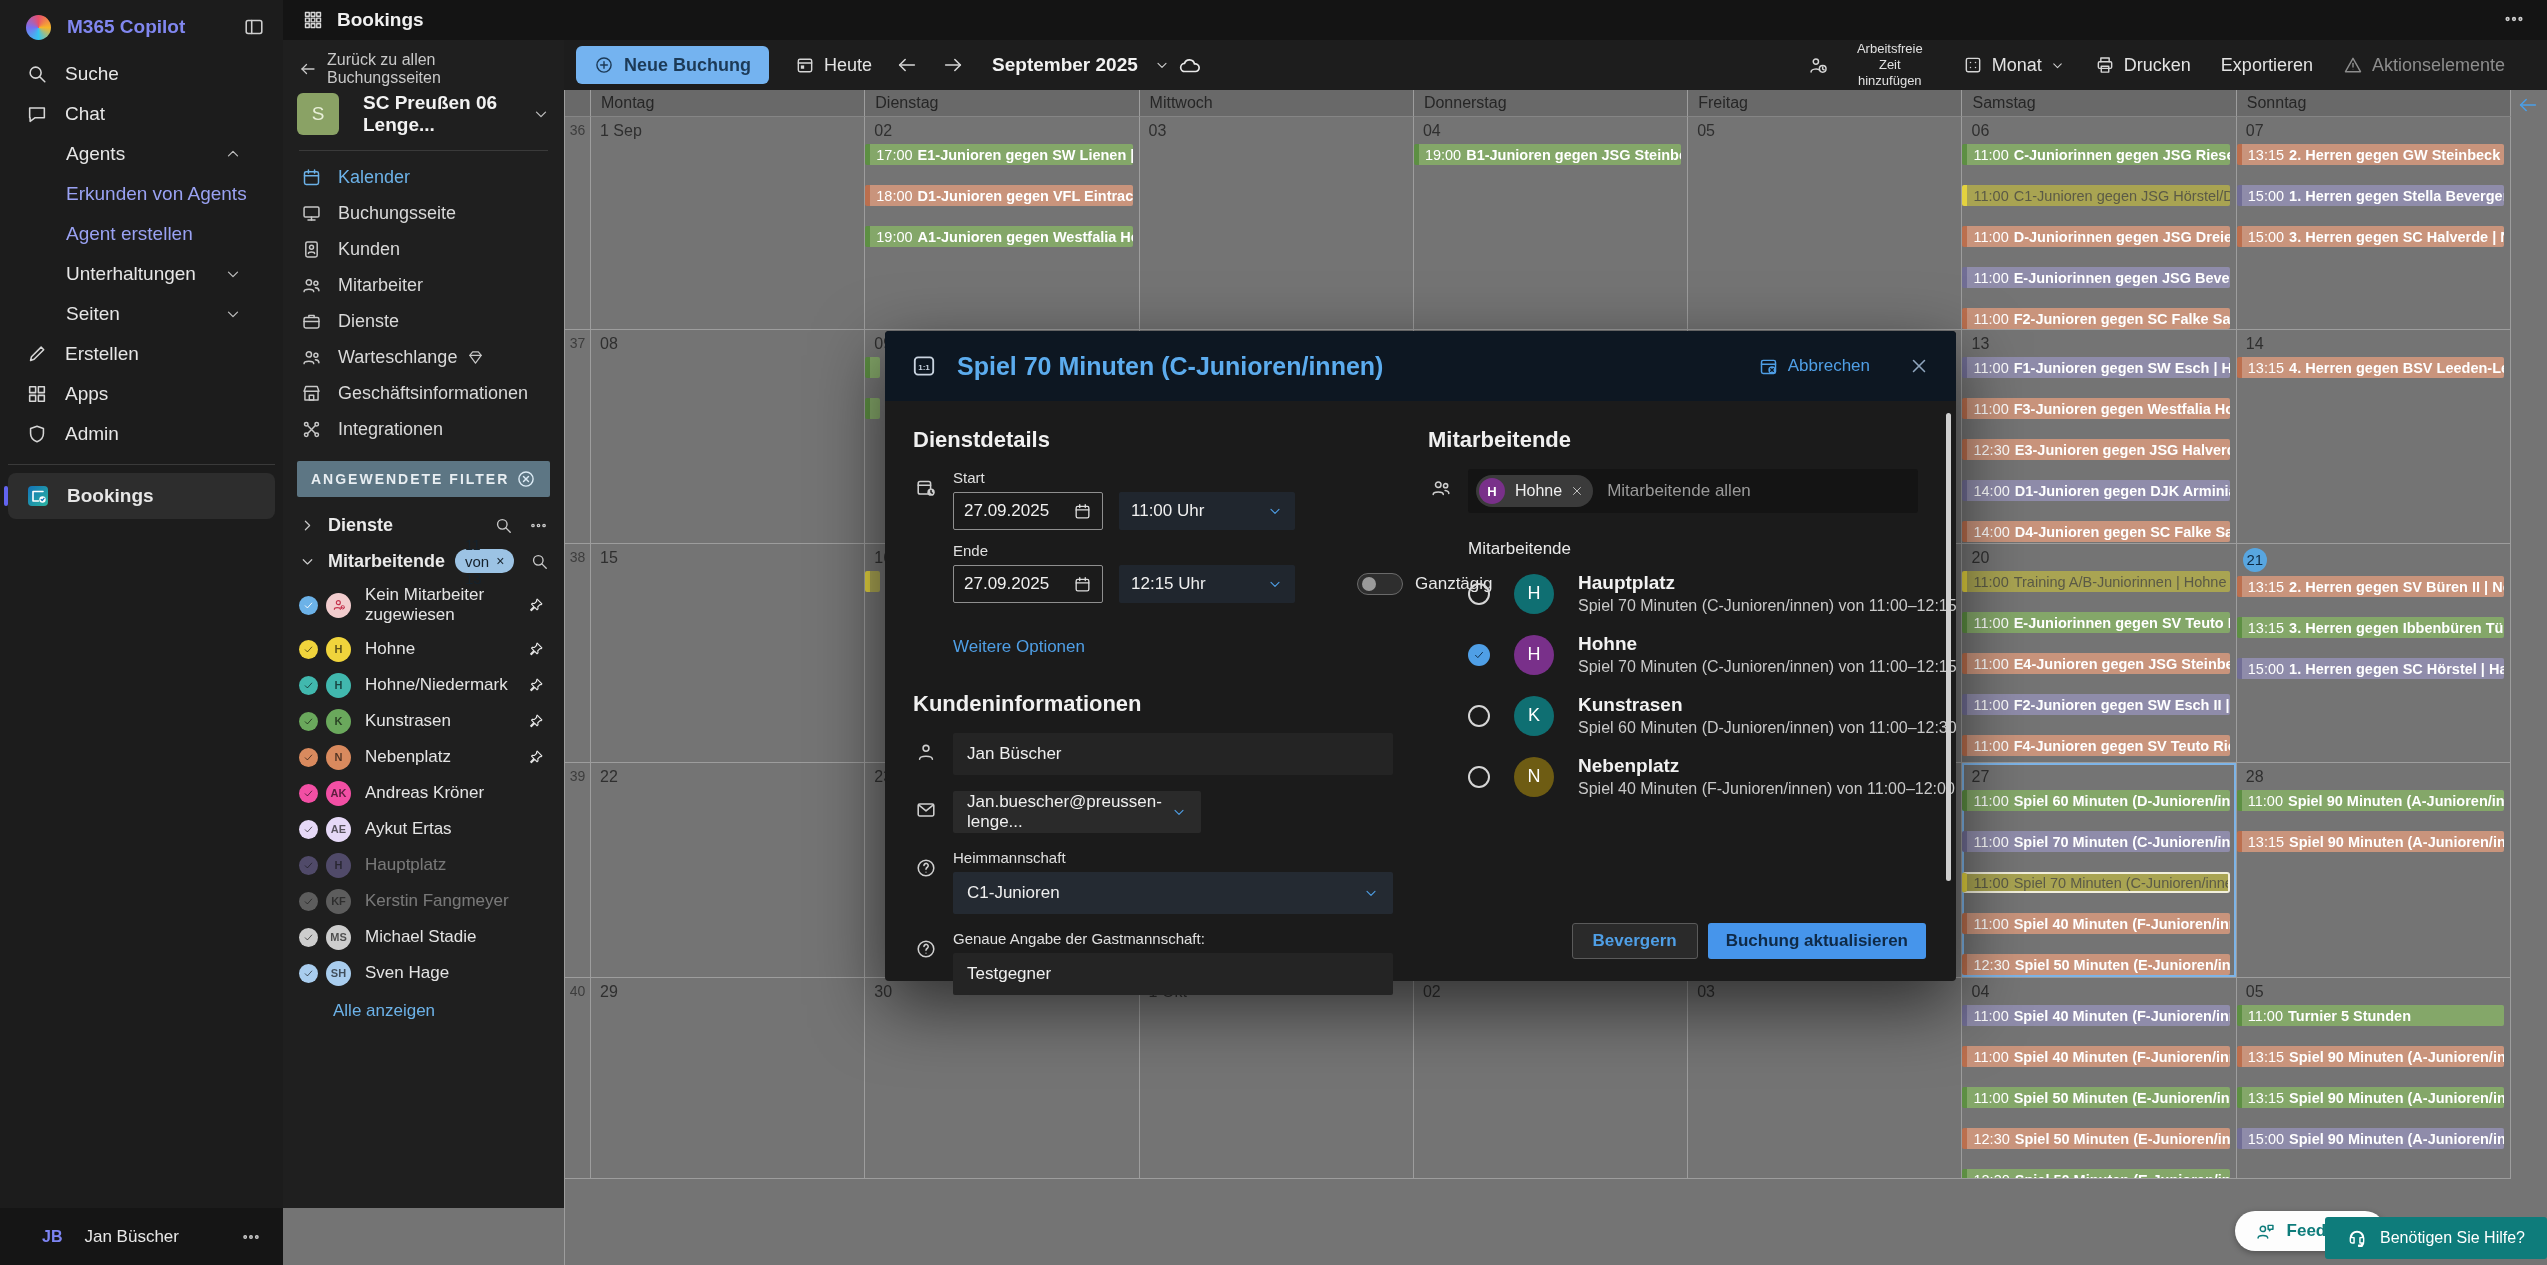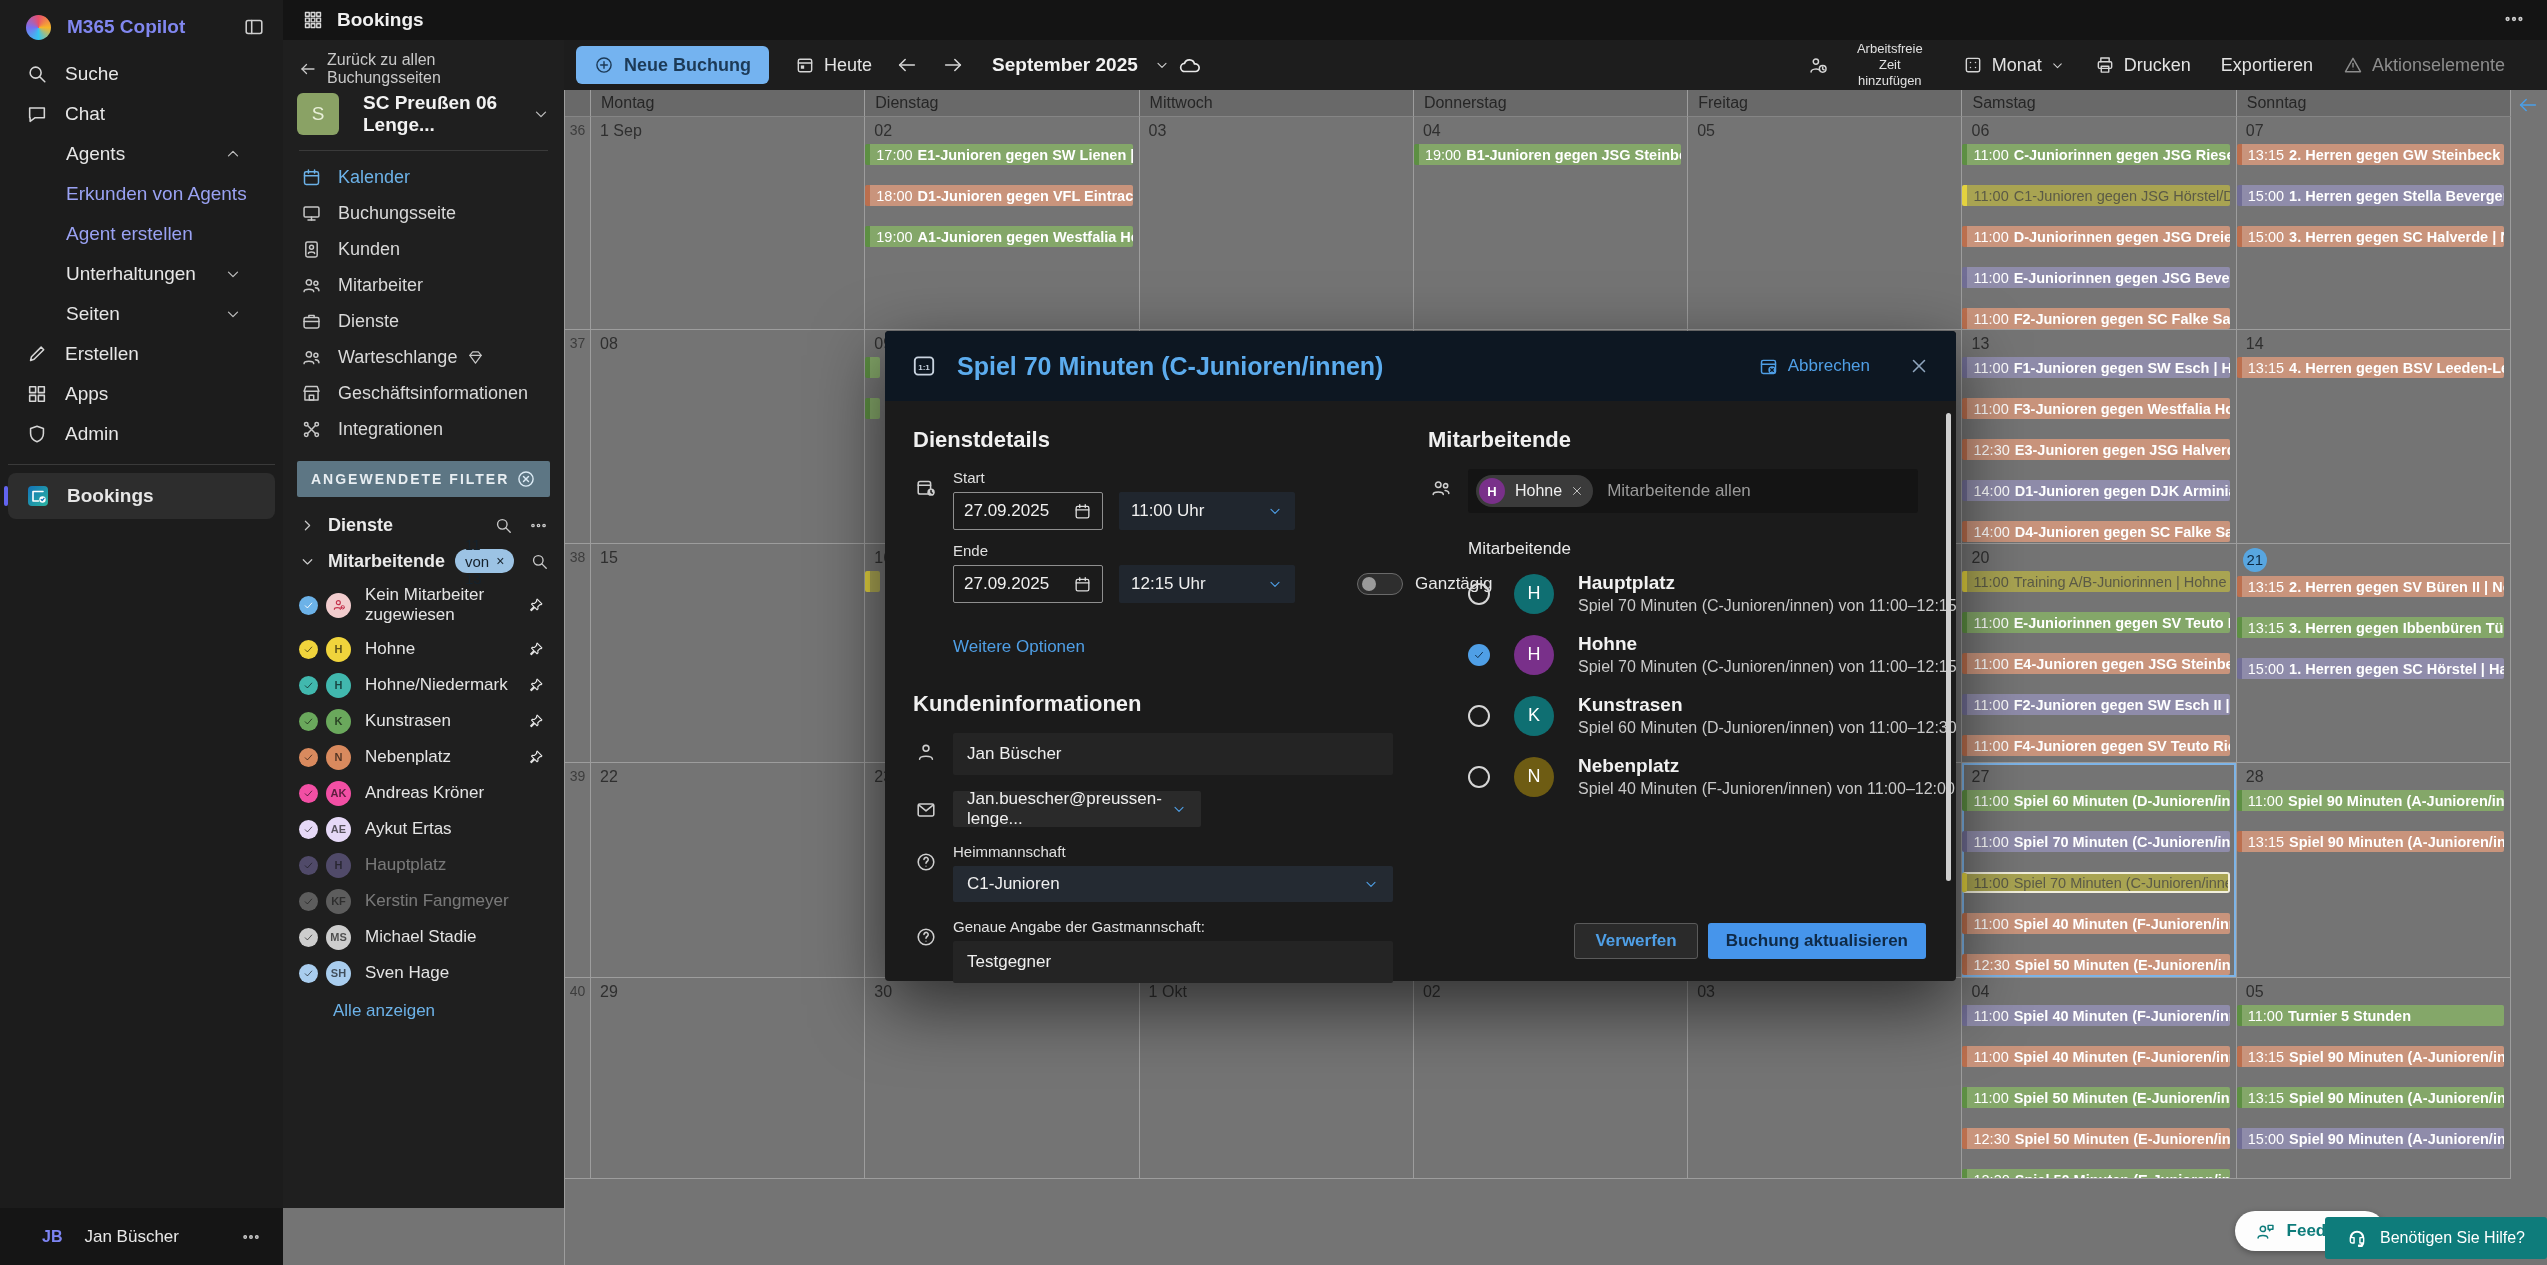--- a/index.html
+++ b/index.html
@@ -134,21 +134,21 @@
   .date-box .icon { width:19px; height:19px; margin-left:auto; color:#dcdcdc; }
   .time-box { width:176px; height:38px; background:#20262e; border-radius:2px; display:flex; align-items:center; padding:0 12px; color:#f0f0f0; font-size:17px; margin-left:16px; }
   .time-box .icon { width:16px; height:16px; margin-left:auto; color:#4f9fe6; }
   #allday-row { display:flex; align-items:center; margin-left:62px; }
   #allday-toggle { width:46px; height:22px; border:1px solid #6a6a6a; border-radius:11px; background:#2e2e2e; position:relative; }
   #allday-toggle::before { content:""; position:absolute; left:4px; top:3px; width:14px; height:14px; border-radius:50%; background:#9a9a9a; }
   #allday-label { color:#e8e8e8; font-size:17px; margin-left:12px; }
   #more-options { color:#4f9fe6; font-size:17px; margin:34px 0 0 40px; }
   #customer-h { margin-top:34px; }
   .txt-input { width:100%; height:42px; background:#242424; border:none; border-radius:2px; color:#efefef; font-size:17px; padding:0 14px; font-family:"Liberation Sans", sans-serif; }
-  .sel-box { height:36px; background:#242a32; border-radius:2px; display:flex; align-items:center; padding:0 14px; color:#efefef; font-size:17px; }
+  .sel-box { height:42px; background:#242a32; border-radius:2px; display:flex; align-items:center; padding:0 14px; color:#efefef; font-size:17px; }
   .sel-box .icon { width:16px; height:16px; margin-left:auto; color:#4f9fe6; }
   .sel-box.email { width:248px; background:#2a2a2a; }
   .mrow .grow { flex:1; min-width:0; }
   #search-box { flex:1; height:44px; background:#141414; border-radius:3px; display:flex; align-items:center; padding:0 8px; }
   #staff-chip { height:32px; background:#3b3b3b; border-radius:16px; display:flex; align-items:center; padding:3px; }
   #chip-avatar { width:26px; height:26px; border-radius:50%; background:#79308a; color:#fff; font-size:13px; font-weight:bold; display:flex; align-items:center; justify-content:center; }
   #chip-name { color:#f0f0f0; font-size:16px; margin:0 8px 0 10px; }
   #chip-x { width:14px; height:14px; color:#c0c0c0; margin-right:6px; }
   #staff-search-placeholder { color:#9a9a9a; font-size:17px; margin-left:14px; }
   #staff-list-label { color:#eaeaea; font-size:17px; margin:26px 0 4px 40px; }
@@ -1290,21 +1290,21 @@
             <div class="member-texts">
               <div class="member-name">Nebenplatz</div>
               <div class="member-detail">Spiel 40 Minuten (F-Junioren/innen) von 11:00–12:00</div>
             </div>
           </div>
         </div>
     </div>
 
     <div id="modal-scrollbar"></div>
     <div id="modal-footer">
-      <div id="btn-discard">Verwerfen</div>
+      <div id="btn-discard">Bevergern</div>
       <div id="btn-update">Buchung aktualisieren</div>
     </div>
   </div>
 
   <div id="feedback-btn">
     <span class="icon">
         <svg viewBox="0 0 24 24">
           <circle cx="9" cy="9" r="3"></circle>
           <path d="M3.5 19.5c0-4 11-4 11 0"></path>
           <path d="M15 5h5.5v4.5H18l-1.5 1.5V9.5H15z"></path>

